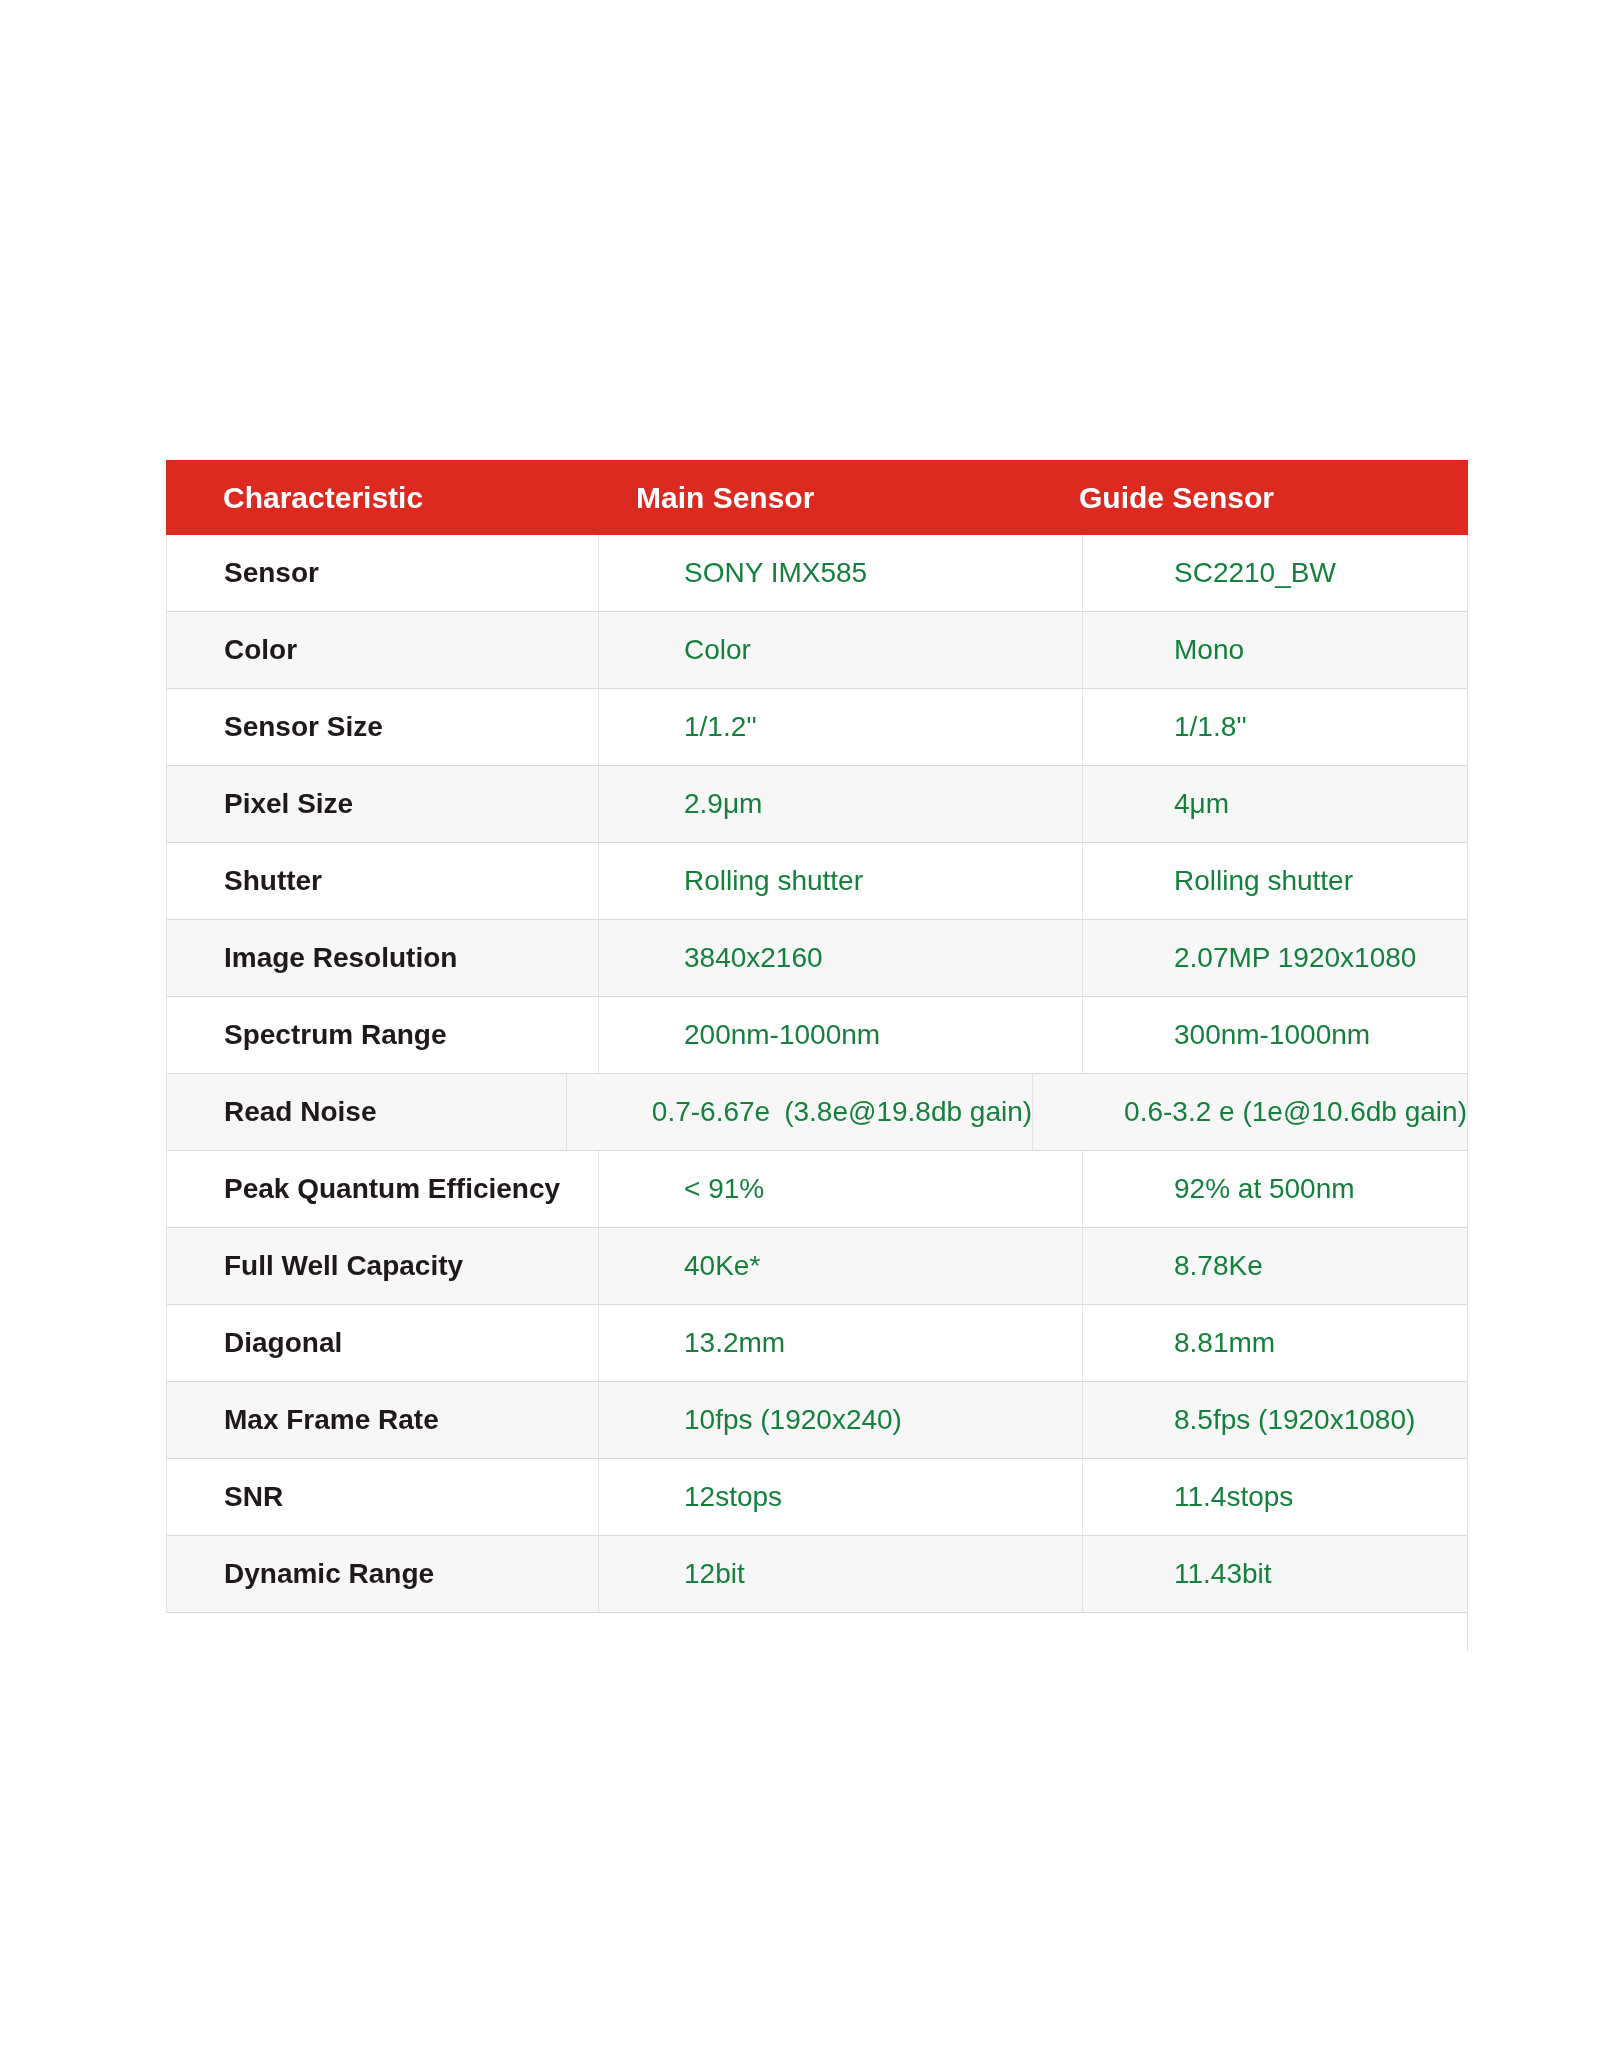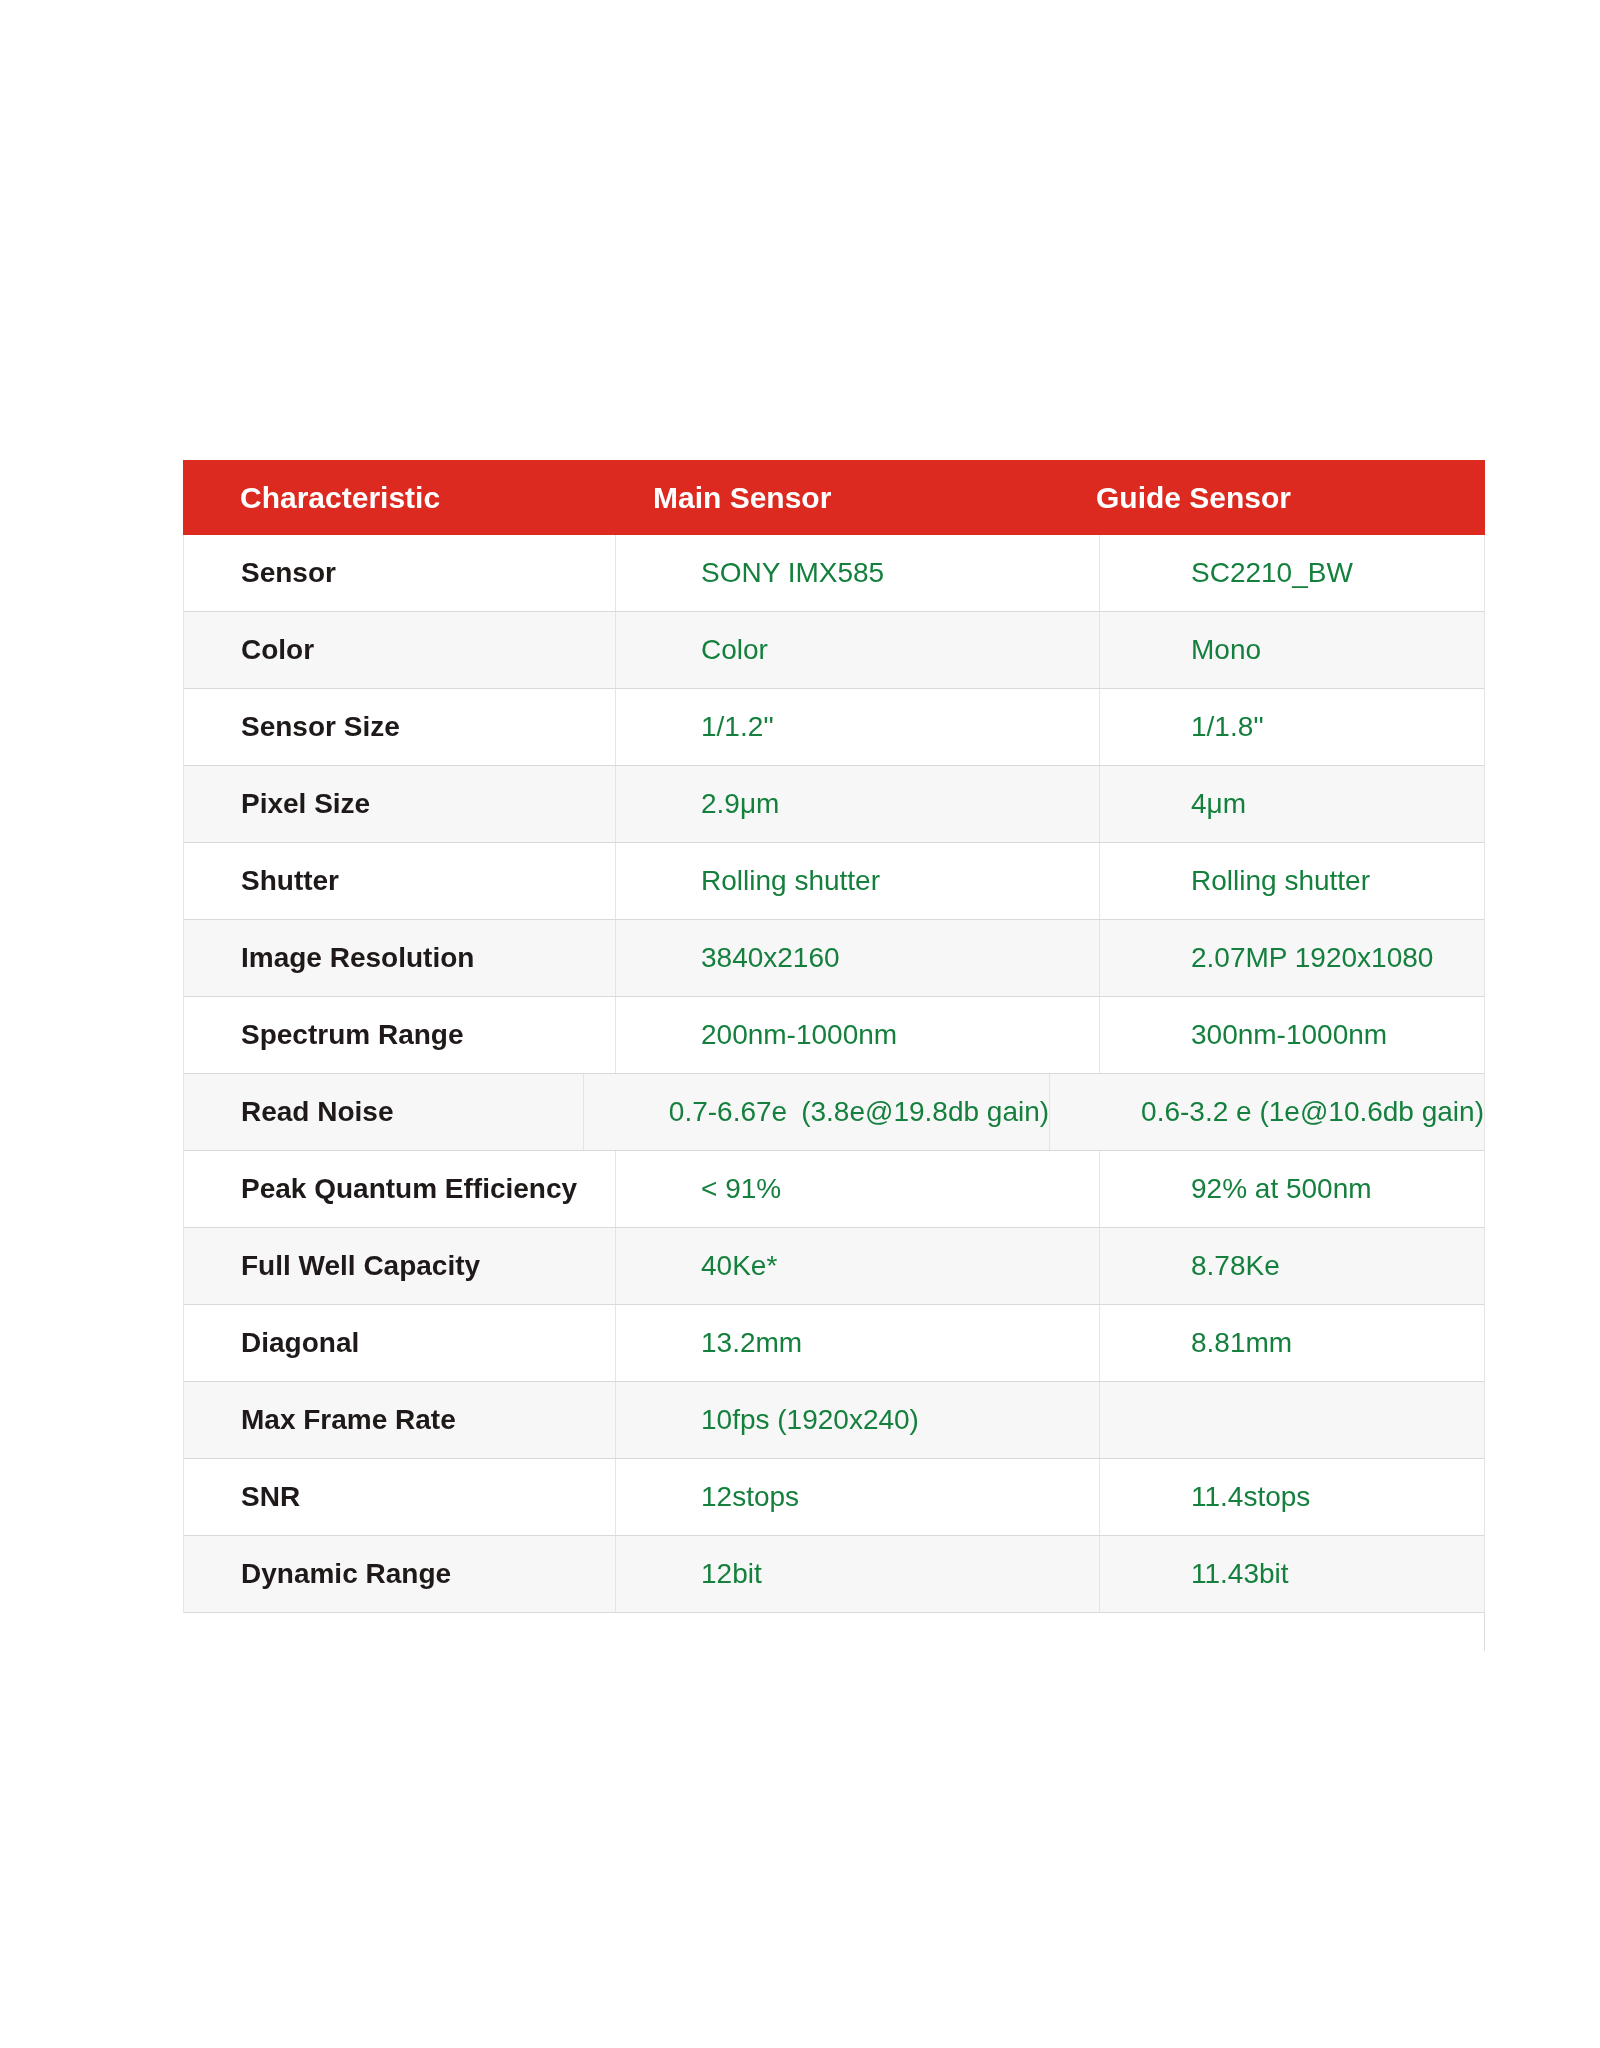--- a/index.html
+++ b/index.html
@@ -6,21 +6,21 @@
   .page{
     position:relative;
     width:1600px;
     height:2048px;
     background:#ffffff;
     font-family:"Liberation Sans", sans-serif;
     overflow:hidden;
   }
   .spec-table{
     position:absolute;
-    left:170px;
+    left:153px;
     top:460px;
     width:1302px;
     padding-left:13px;
   }
   .thead{
     display:flex;
     height:75px;
     background:#dc2a20;
   }
   .th{
@@ -139,20 +139,21 @@
         <div class="td c3">8.78Ke</div>
       </div>
       <div class="tr">
         <div class="td c1">Diagonal</div>
         <div class="td c2">13.2mm</div>
         <div class="td c3">8.81mm</div>
       </div>
       <div class="tr">
         <div class="td c1">Max Frame Rate</div>
         <div class="td c2">10fps (1920x240)</div>
+        <div class="td c3">8.5fps (1920x1080)</div>
       </div>
       <div class="tr">
         <div class="td c1">SNR</div>
         <div class="td c2">12stops</div>
         <div class="td c3">11.4stops</div>
       </div>
       <div class="tr">
         <div class="td c1">Dynamic Range</div>
         <div class="td c2">12bit</div>
         <div class="td c3">11.43bit</div>

